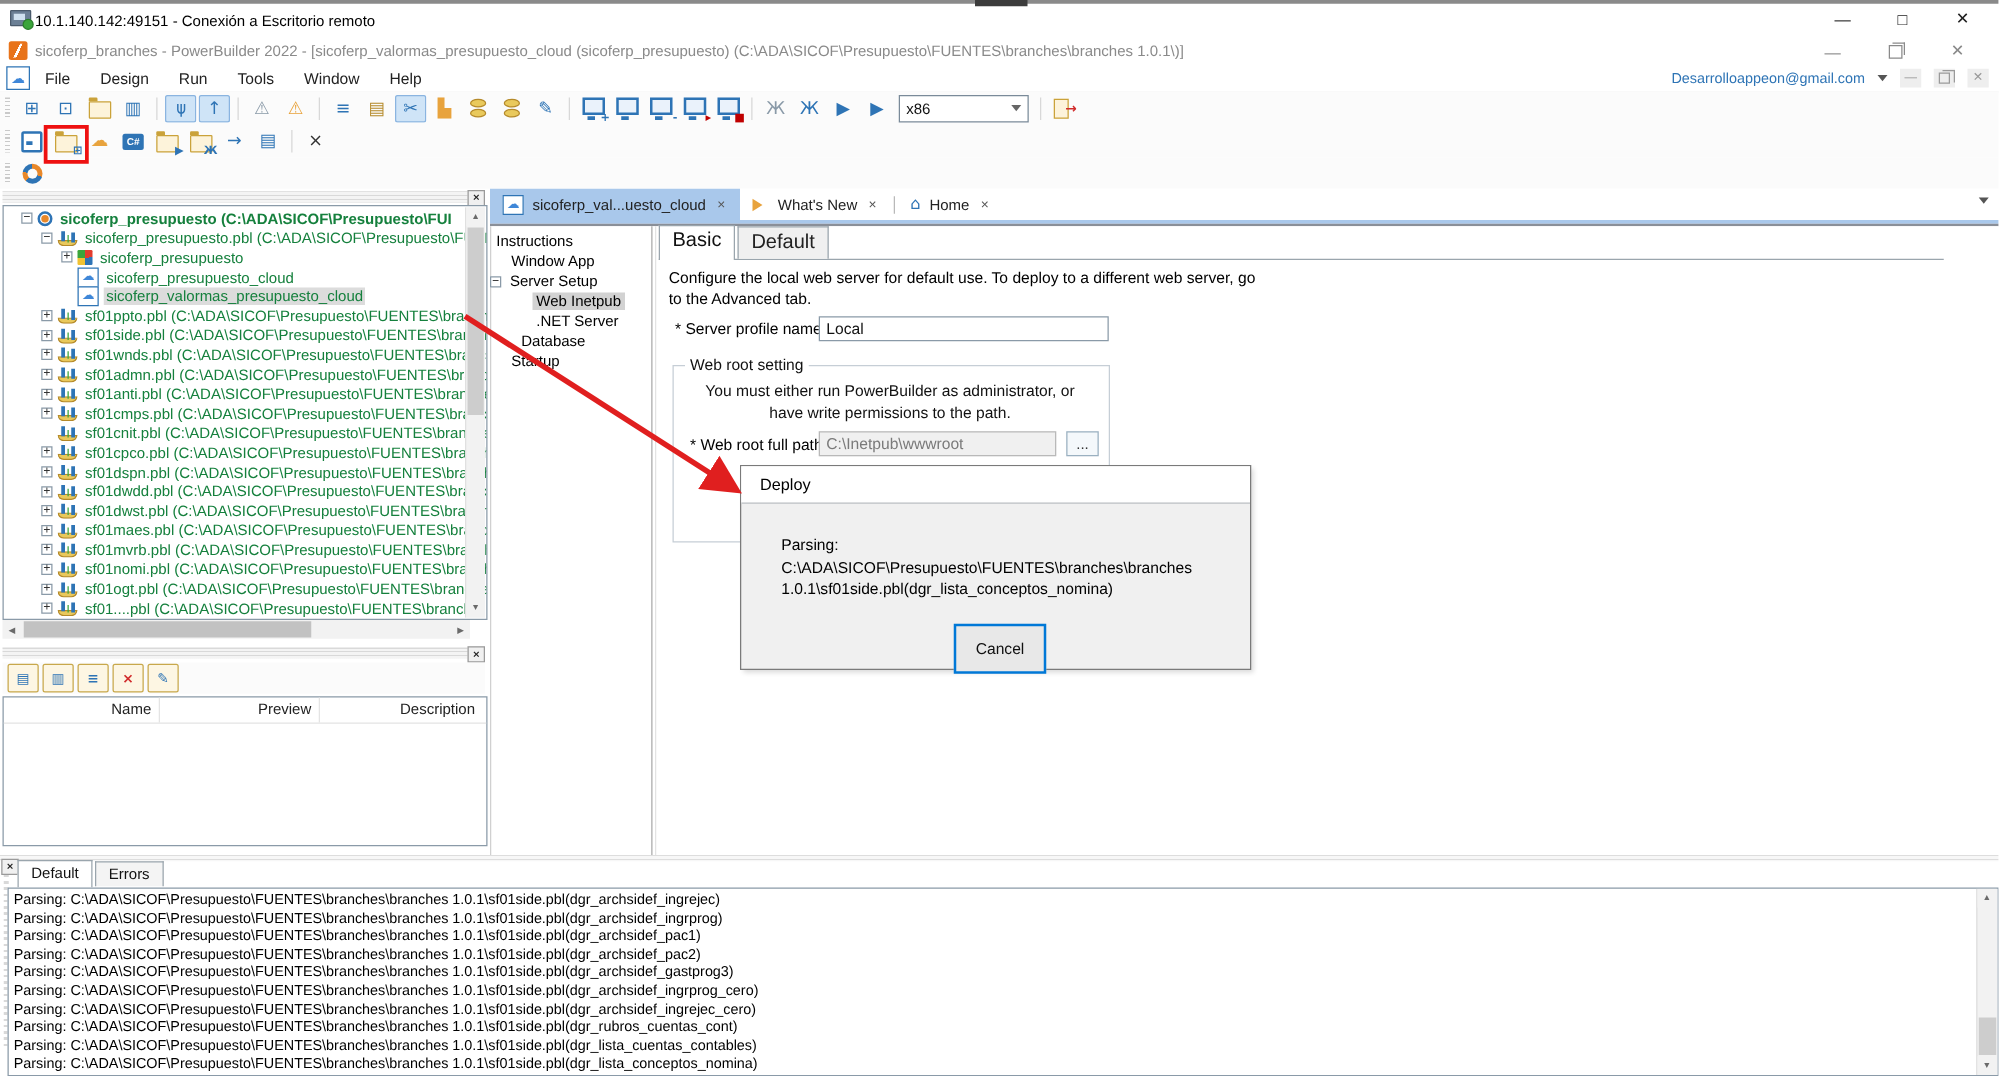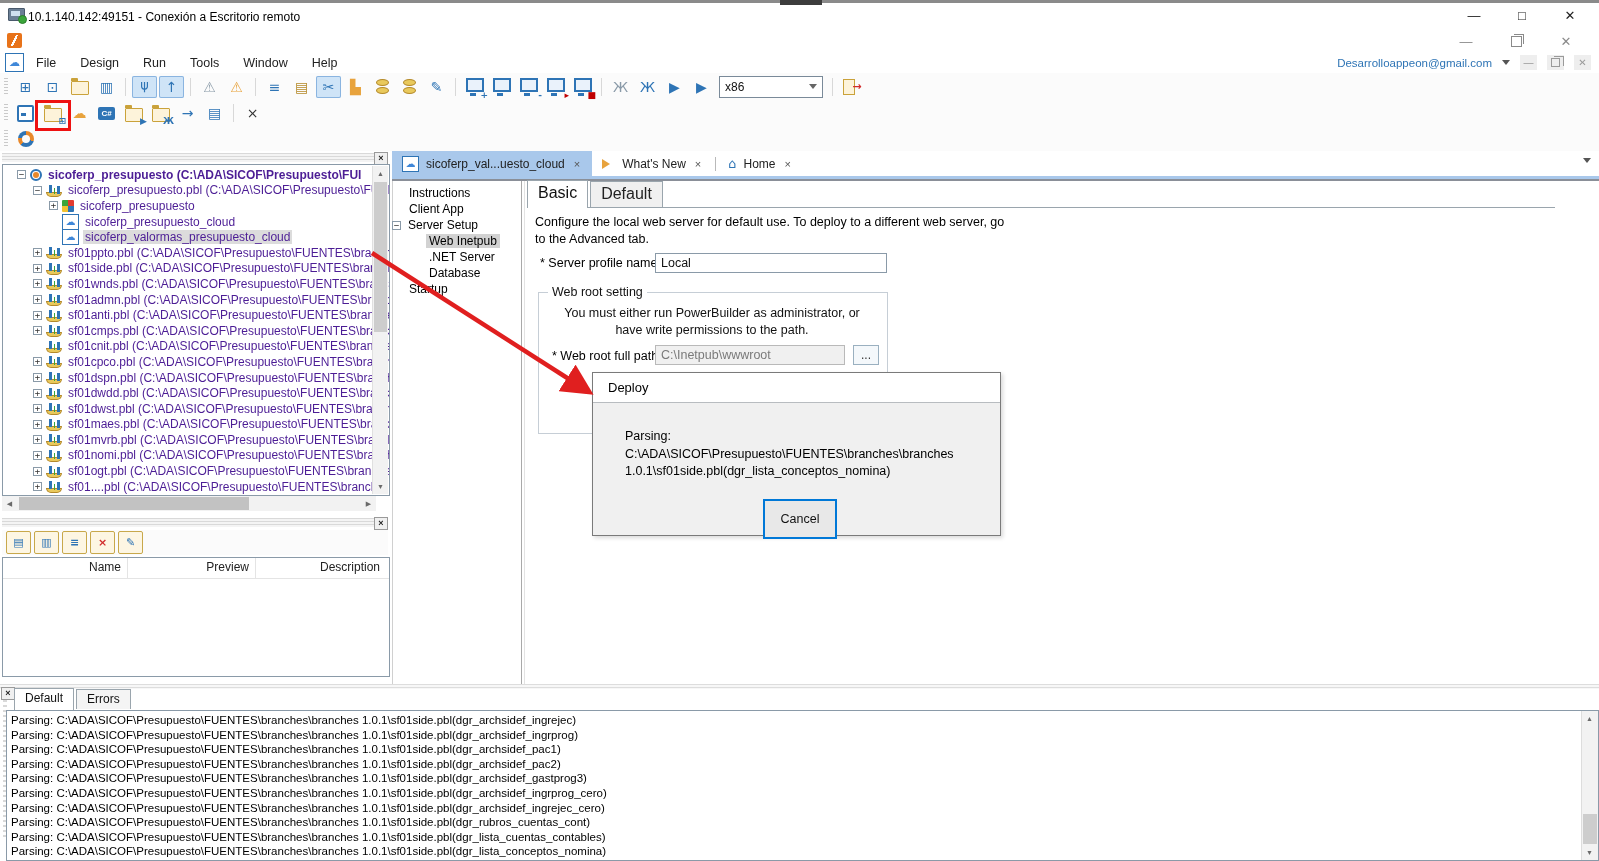--- a/index.html
+++ b/index.html
@@ -70,21 +70,21 @@
   .combo-caret{width:0;height:0;border:4px solid transparent;border-top:5px solid #666;margin-top:4px;}
   #redbox{left:35px;top:100px;width:30px;height:25px;border:3px solid #ee1111;z-index:60;pointer-events:none;}
 
   
   .grip-bar{background:repeating-linear-gradient(to bottom,#d9d9d9 0 1px,#f4f4f4 1px 3px);}
   .panel-close{width:12px;height:11px;border:1px solid #9a9a9a;background:#f0f0f0;display:flex;align-items:center;justify-content:center;font-size:9px;font-weight:bold;color:#222;line-height:1;}
   #tree-grip{left:2px;top:153px;width:386px;height:9px;}
   #tree-close{left:374px;top:152px;}
   #tree-box{left:2px;top:164px;width:386px;height:330px;border:1px solid #8a9aa8;background:#fff;overflow:hidden;}
   .tree-row{display:flex;align-items:center;height:15.6px;gap:4px;white-space:nowrap;}
-  .tree-row .lbl{font-size:12px;color:#4c1d95;padding:0 2px;}
+  .tree-row .lbl{font-size:12px;color:#15803d;padding:0 2px;}
   .tree-row.bold .lbl{font-weight:bold;}
   .tree-row.selected .lbl{background:#dcdcdc;}
   .exp{flex:none;width:9px;height:9px;border:1px solid #8a9aa8;background:#fff;font-size:9px;line-height:7px;text-align:center;color:#333;box-sizing:border-box;font-family:"DejaVu Sans Mono",monospace;}
   .i-ws{flex:none;width:12px;height:12px;border:2px solid #2e74b5;border-radius:50%;position:relative;box-sizing:border-box;}
   .i-ws::after{content:"";position:absolute;inset:1px;background:#e8882a;border-radius:50%;}
   .i-pbl{flex:none;position:relative;width:16px;height:13px;}
   .i-pbl::before{content:"";position:absolute;left:0;right:0;bottom:0;height:5px;background:#e9c95c;border:1px solid #b58a2a;border-radius:0 0 5px 5px;box-sizing:border-box;}
   .i-pbl::after{content:"";position:absolute;left:3px;bottom:4px;width:3px;height:8px;background:#2e74b5;box-shadow:4px 2px 0 -1px #3ba53b,8px 1px 0 #2e74b5;}
   .i-app{flex:none;width:12px;height:12px;background:conic-gradient(#e23b2e 0 25%,#2e74b5 25% 50%,#f1c232 50% 75%,#3ba53b 75%);border-radius:1px;}
   .i-cloudbox{flex:none;width:15px;height:14px;border:1px solid #2e74b5;background:#fff;display:flex;align-items:center;justify-content:center;font-size:10px;color:#3f87d8;font-family:"DejaVu Sans",sans-serif;line-height:1;}
@@ -176,20 +176,21 @@
     <span id="rdp-title">10.1.140.142:49151 - Conexión a Escritorio remoto</span>
     <div style="position:absolute;right:14px;top:3px;display:flex;gap:18px;">
       <span class="winbtn">—</span>
       <span class="winbtn">□</span>
       <span class="winbtn">✕</span>
     </div>
   </div>
 
   <div class="abs flex" id="pb-titlebar">
     <span class="i-pblogo"></span>
+    <span id="pb-title">sicoferp_branches - PowerBuilder 2022 - [sicoferp_valormas_presupuesto_cloud (sicoferp_presupuesto) (C:\ADA\SICOF\Presupuesto\FUENTES\branches\branches 1.0.1\)]</span>
     <div style="position:absolute;right:18px;top:2px;display:flex;gap:20px;">
       <span class="winbtn gray">—</span>
       <span class="winbtn gray">
           <span class="restore-glyph"></span>
         </span>
       <span class="winbtn gray">✕</span>
     </div>
   </div>
 
   <div class="abs flex" id="menubar">
@@ -515,37 +516,37 @@
         <span>Home</span>
         <span class="tab-x">×</span>
       </div>
     </div>
   <div class="abs" id="tab-underline1"></div>
   <div class="abs" id="tab-underline2"></div>
   <div class="abs" id="tab-menu-caret"></div>
 
   <div class="abs" id="painter-bg"></div>
   <div class="abs" id="nav-list">
+      <div class="nav-row" style="">
+        <span class="lbl">Instructions</span>
+      </div>
       <div class="nav-row" style="padding-left: 12px;">
-        <span class="lbl">Instructions</span>
-      </div>
-      <div class="nav-row" style="padding-left: 12px;">
-        <span class="lbl">Client App</span>
+        <span class="lbl">Window App</span>
       </div>
       <div class="nav-row" style="padding-left: 12px;">
         <span class="exp" style="margin-left: -14px;">−</span>
         <span class="lbl">Server Setup</span>
       </div>
       <div class="nav-row selected" style="padding-left: 32px;">
         <span class="lbl">Web Inetpub</span>
       </div>
       <div class="nav-row" style="padding-left: 32px;">
         <span class="lbl">.NET Server</span>
       </div>
-      <div class="nav-row" style="padding-left: 32px;">
+      <div class="nav-row" style="padding-left: 20px;">
         <span class="lbl">Database</span>
       </div>
       <div class="nav-row" style="padding-left: 12px;">
         <span class="lbl">Startup</span>
       </div>
     </div>
   <div class="abs" id="nav-divider"></div>
   <div class="abs" id="nav-divider2"></div>
 
   <div class="abs" id="subtab-strip">

